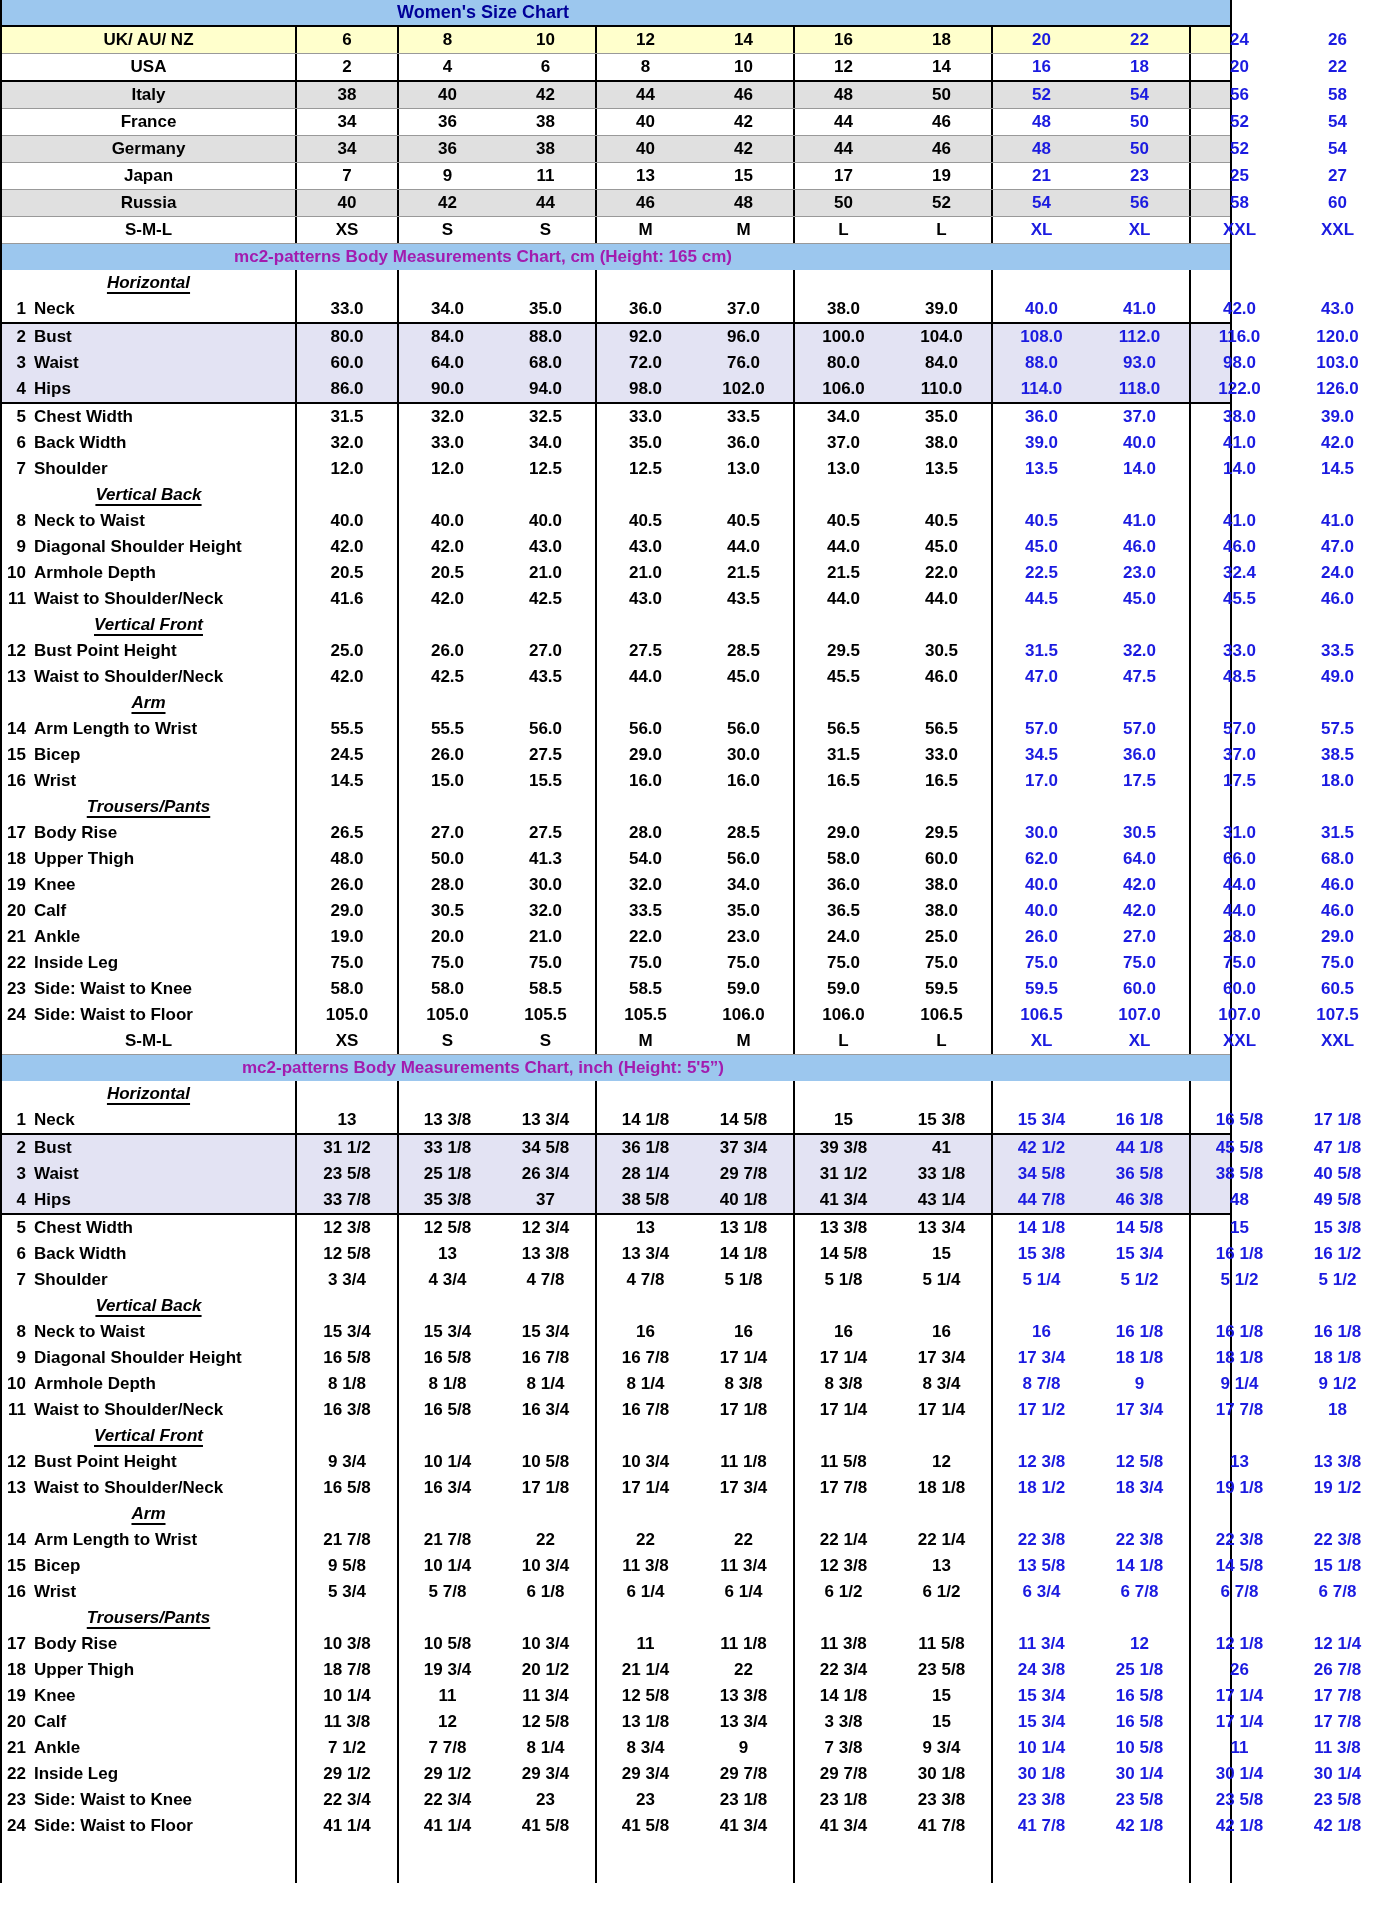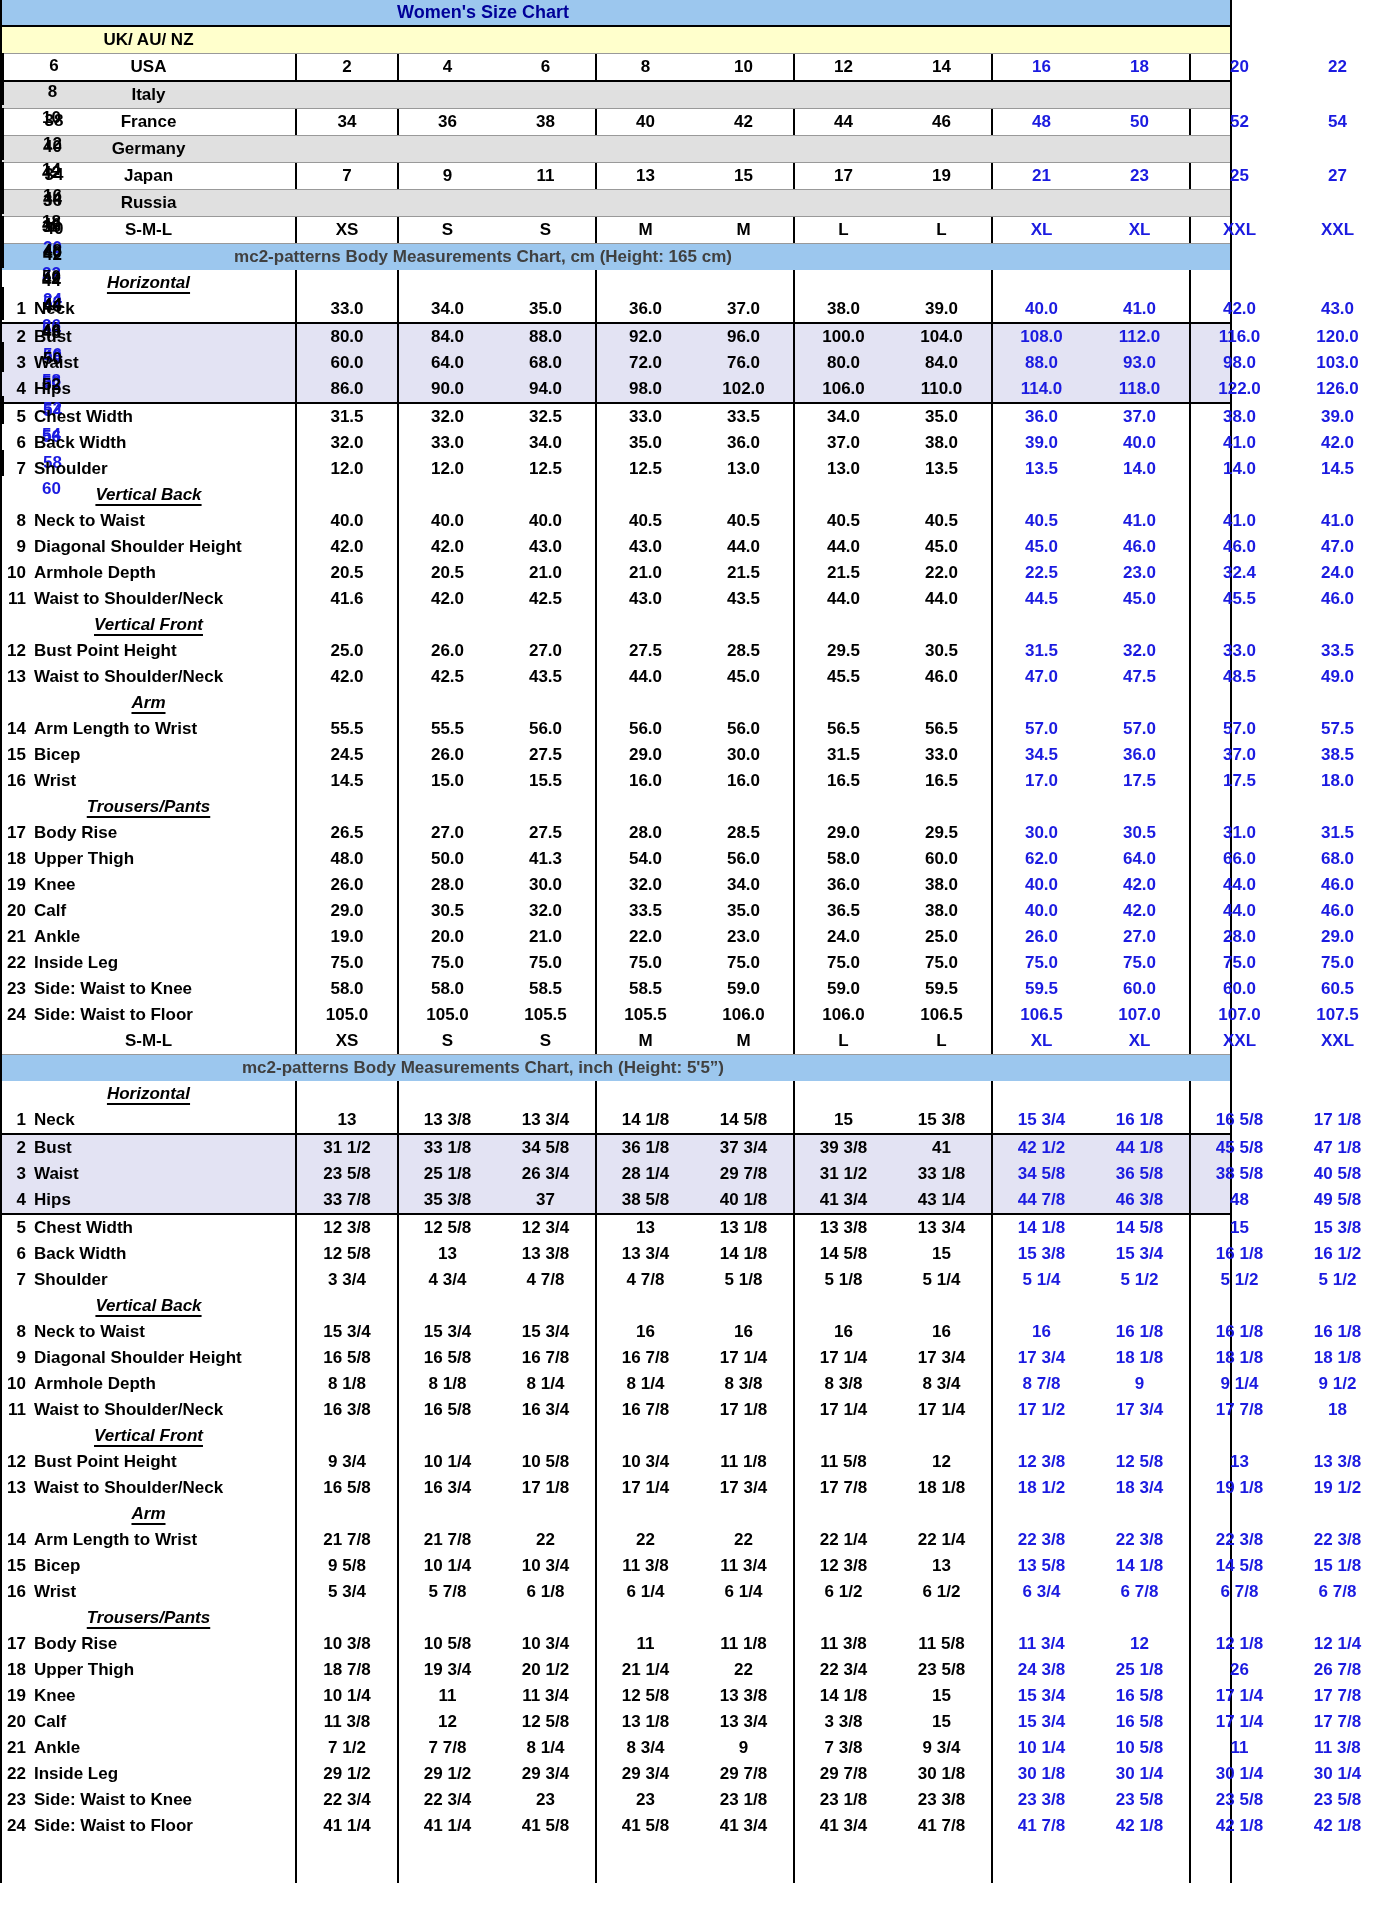--- a/index.html
+++ b/index.html
@@ -21,26 +21,26 @@
     text-align:center;
     padding-right:266px;
     font-size:18px;
     overflow:hidden;white-space:nowrap;
   }
   .merged.title{
     height:25px;line-height:25px;
     color:var(--titletext);
     border-bottom:2px solid #000;
   }
-  .merged.sech{color:#404040;font-size:17px;}
+  .merged.sech{color:#a21caf;font-size:17px;}
   .row{display:flex;height:26px;line-height:26px;box-sizing:content-box;}
   .bt-black{border-top:2px solid #000;}
   .bt-gray{border-top:1px solid var(--grayline);}
-  .bg-yellow{background:var(--yellow);flex-direction:column;}
-  .bg-gray{background:var(--gray);flex-direction:column;}
+  .bg-yellow{background:var(--yellow);}
+  .bg-gray{background:var(--gray);}
   .bg-lavender{background:var(--lav);}
   .cell{
     box-sizing:border-box;
     font-size:17px;
     overflow:hidden;white-space:nowrap;
     flex:none;
   }
   .cell.label{width:293px;display:flex;align-items:center;}
   .cell.label.center{justify-content:center;display:block;text-align:center;}
   .cell.val{width:99px;text-align:center;}

